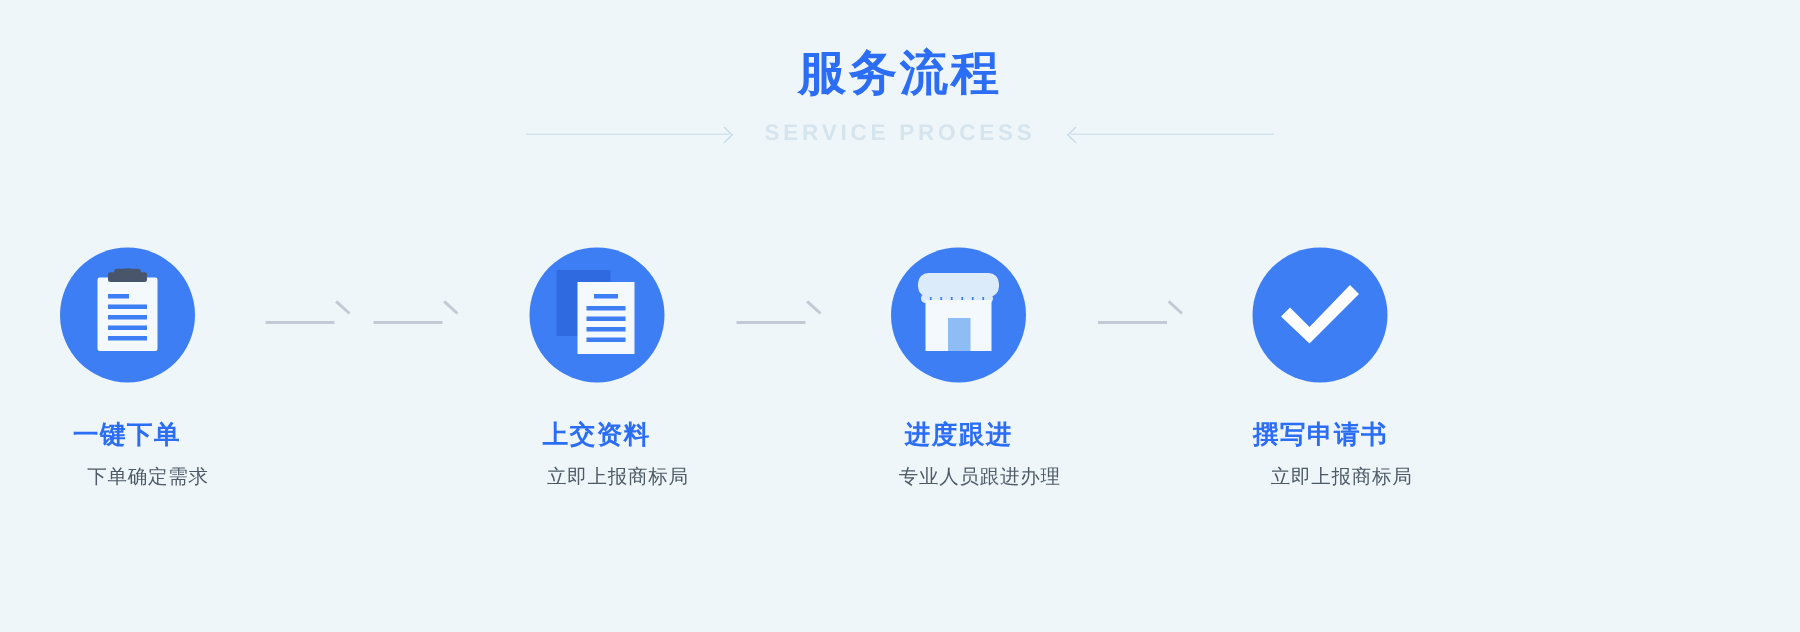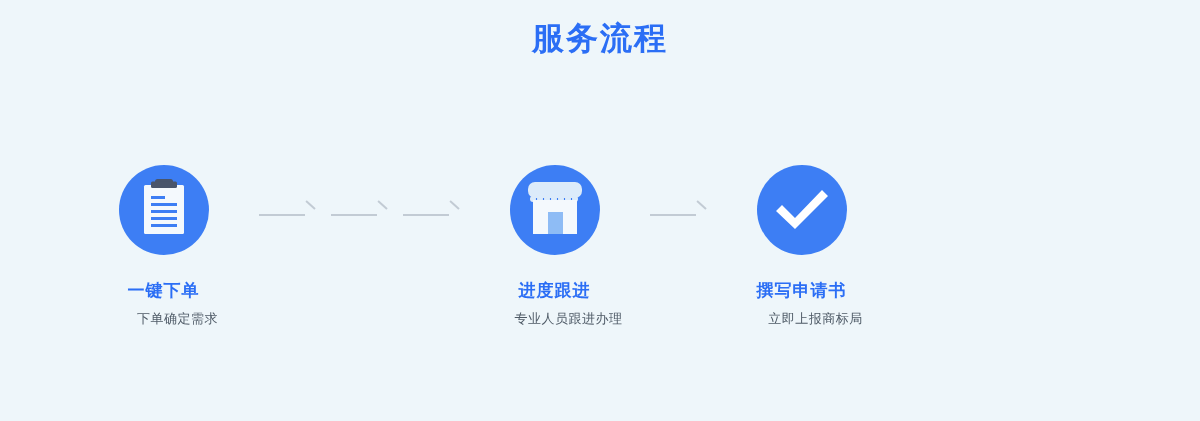--- a/index.html
+++ b/index.html
@@ -16,21 +16,21 @@
   .page {
     position: relative;
     width: 1200px;
     height: 421px;
     background: #eef6fa;
   }
 
   
   .header {
     position: absolute;
-    top: 18px;
+    top: 28px;
     left: 0;
     width: 1200px;
     text-align: center;
   }
   .header-title {
     font-size: 32px;
     font-weight: bold;
     color: #2b6ef5;
     letter-spacing: 2px;
     line-height: 40px;
@@ -165,20 +165,31 @@
     transform-origin: right center;
   }
 </style>
 </head>
 <body>
 
 <div class="page">
 
   <div class="header">
     <div class="header-title">服务流程</div>
+    <div class="header-sub-row">
+      <div class="deco-line left">
+        <div class="bar"></div>
+        <div class="tip"></div>
+      </div>
+      <div class="header-subtitle">SERVICE  PROCESS</div>
+      <div class="deco-line right">
+        <div class="bar"></div>
+        <div class="tip"></div>
+      </div>
+    </div>
   </div>
 
   <div class="steps">
 
     <div class="step">
       <div class="circle">
         <span>
           <svg width="52" height="58" viewBox="0 0 52 58">
             <rect x="6" y="6" width="40" height="49" rx="1.5" fill="#f4f9fd"></rect>
             <rect x="17" y="0" width="18" height="6" rx="2.5" fill="#49556b"></rect>
@@ -204,20 +215,37 @@
     </div>
 
 
     <div class="connector">
       <div class="arrow">
         <div class="shaft"></div>
         <div class="head"></div>
       </div>
     </div>
 
+    <div class="step">
+      <div class="circle">
+        <span>
+          <svg width="58" height="60" viewBox="0 0 58 60">
+            <rect x="2" y="2" width="36" height="44" fill="#2f6ae0"></rect>
+            <rect x="16" y="10" width="38" height="48" fill="#f4f9fd"></rect>
+            <rect x="27" y="18" width="16" height="3" fill="#3d7ef4"></rect>
+            <rect x="22" y="26" width="26" height="3" fill="#3d7ef4"></rect>
+            <rect x="22" y="33" width="26" height="3" fill="#3d7ef4"></rect>
+            <rect x="22" y="40" width="26" height="3" fill="#3d7ef4"></rect>
+            <rect x="22" y="47" width="26" height="3" fill="#3d7ef4"></rect>
+          </svg>
+        </span>
+      </div>
+      <div class="step-title">上交资料</div>
+      <div class="step-desc">立即上报商标局</div>
+    </div>
 
     <div class="connector">
       <div class="arrow">
         <div class="shaft"></div>
         <div class="head"></div>
       </div>
     </div>
 
     <div class="step">
       <div class="circle">

